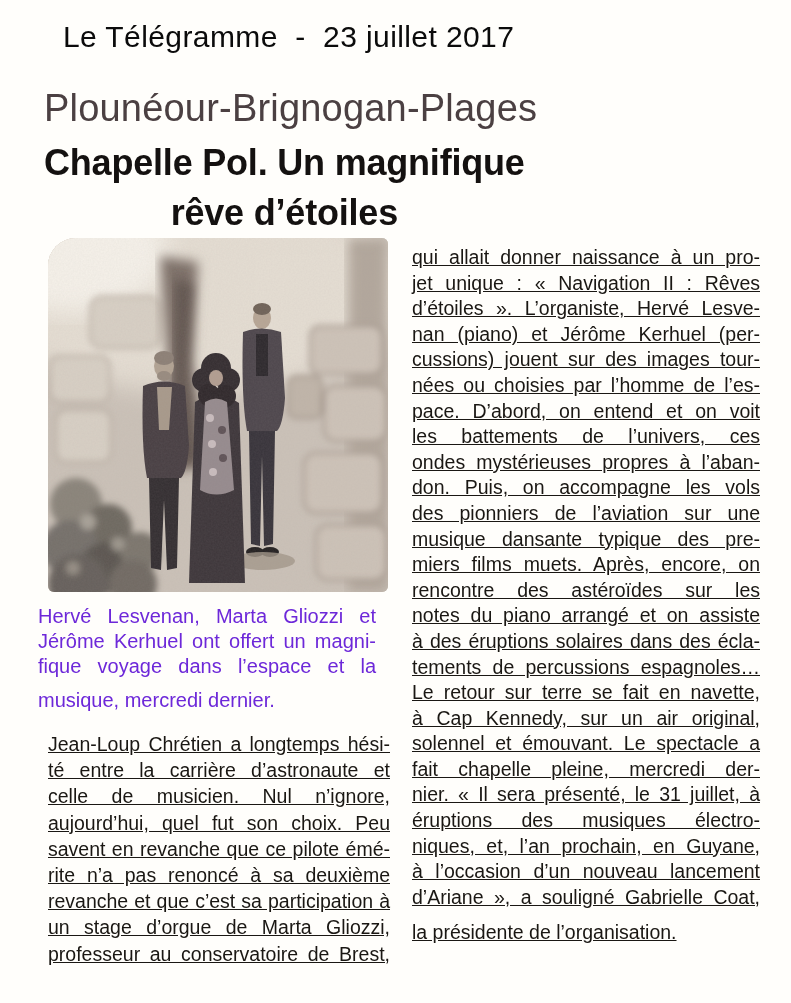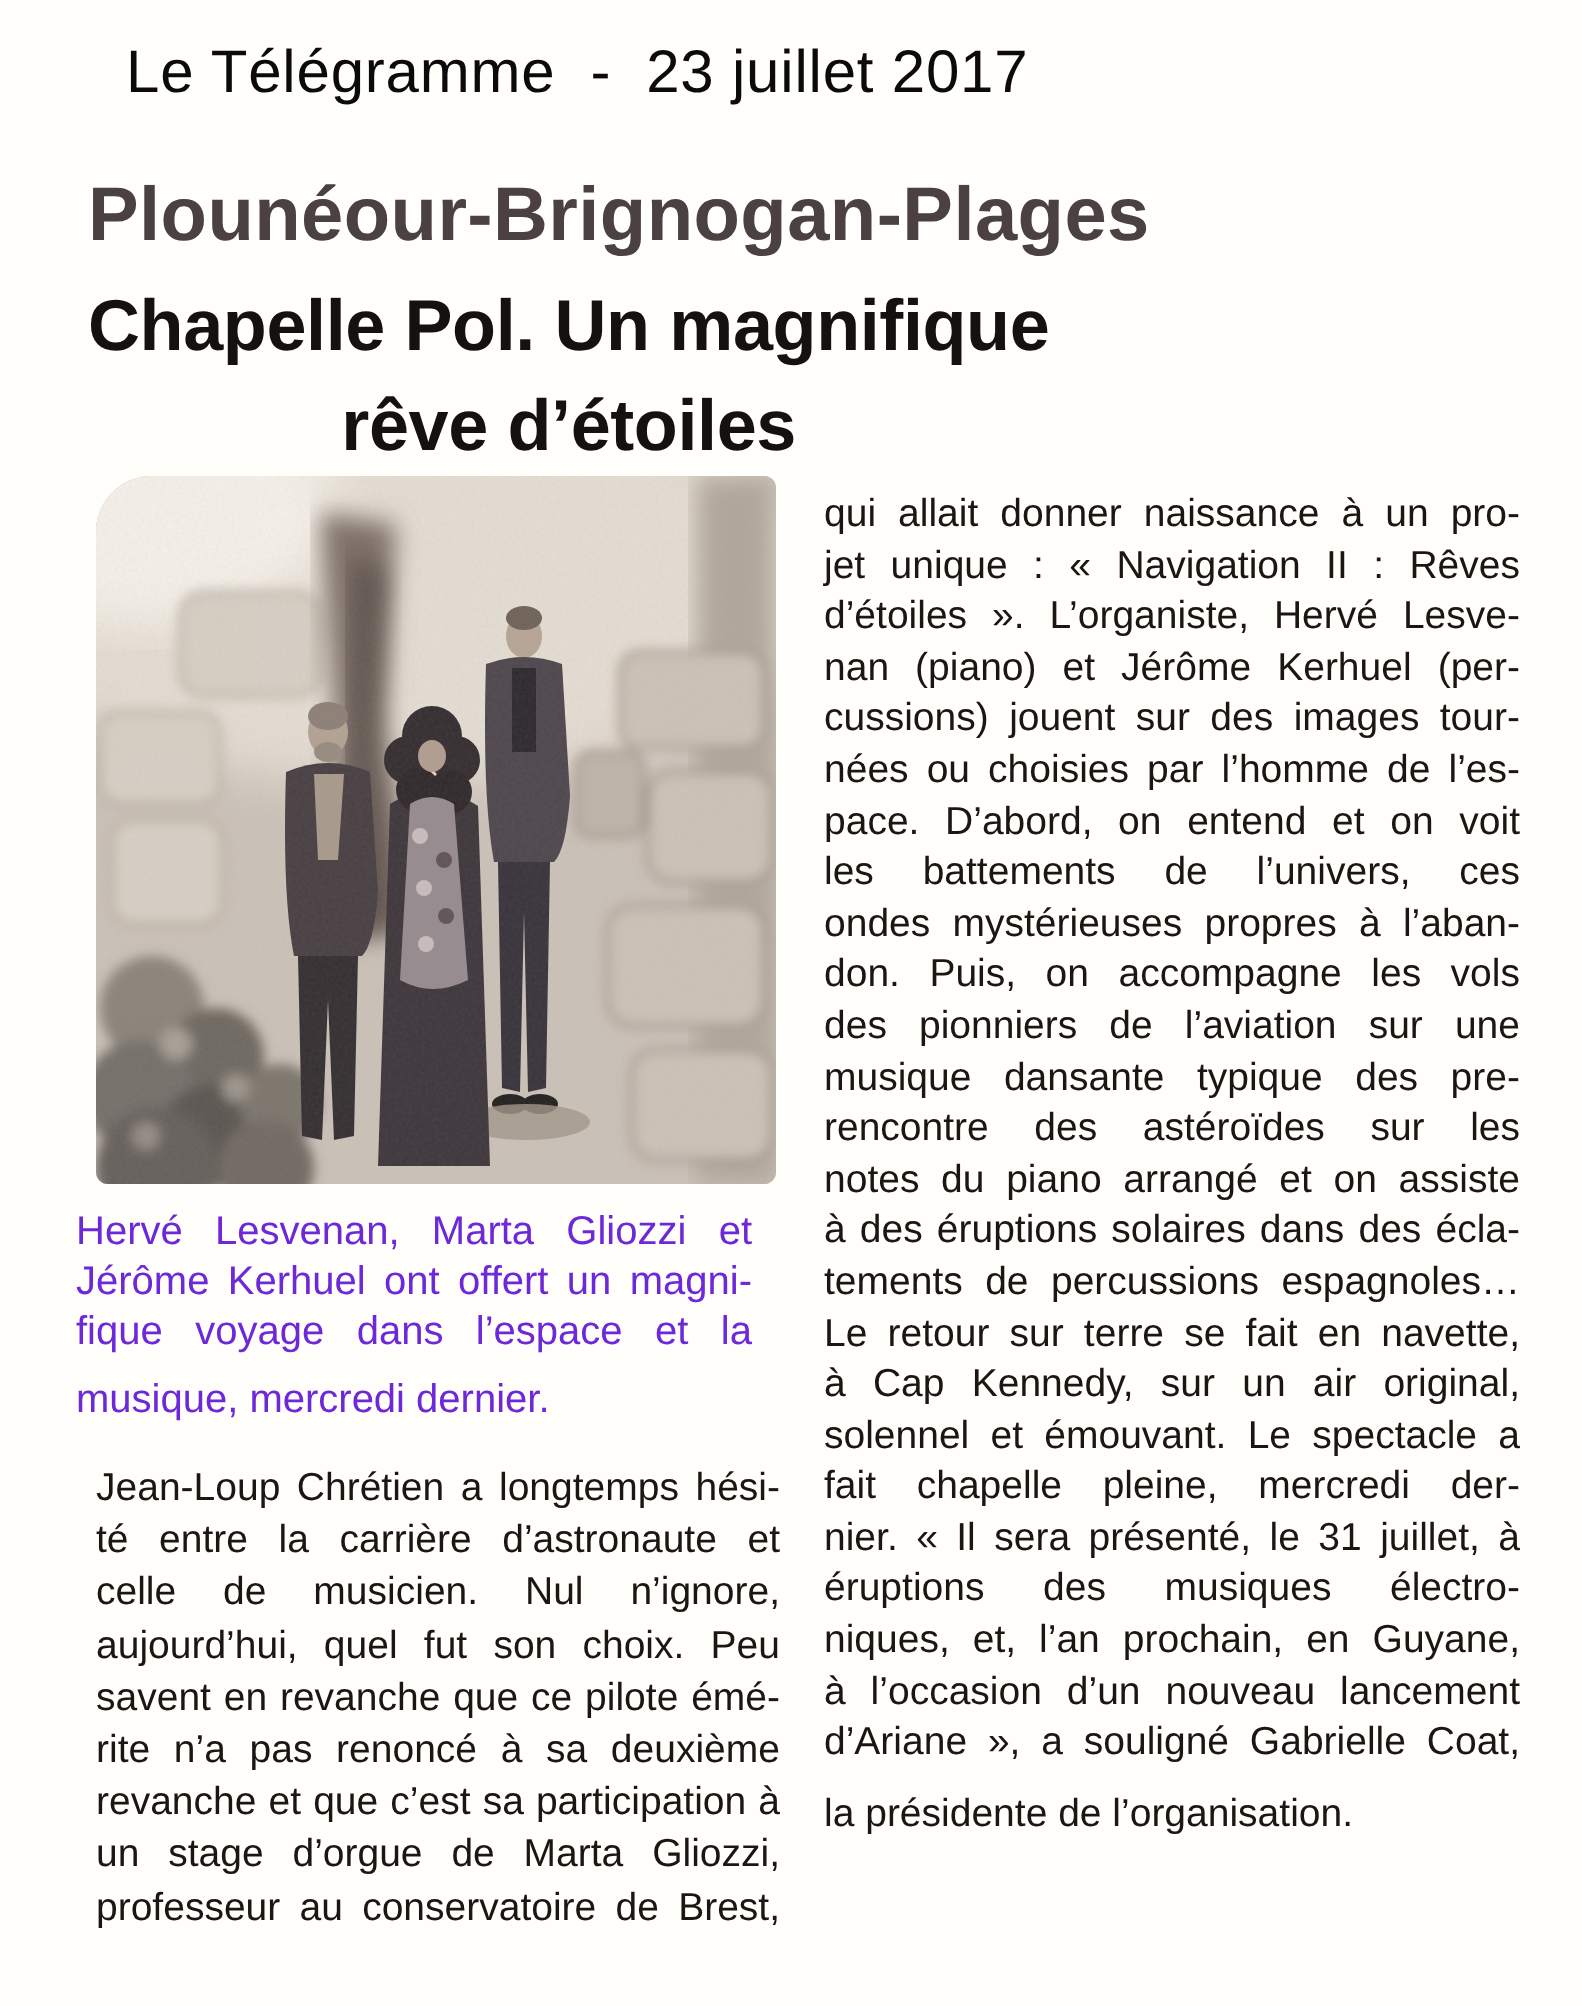--- a/index.html
+++ b/index.html
@@ -24,21 +24,21 @@
     color: #0b0b0b;
     white-space: pre;
   }
 
   .kicker {
     position: absolute;
     left: 44px;
     top: 87px;
     margin: 0;
     font-size: 38px;
-    font-weight: 700;
+    font-weight: 400;
     letter-spacing: 0.2px;
     color: #4b4042;
   }
 
   .headline {
     position: absolute;
     left: 44px;
     top: 138px;
     margin: 0;
     font-size: 36px;
@@ -65,21 +65,21 @@
     position: absolute;
     left: 38px;
     top: 604px;
     width: 338px;
     margin: 0;
     font-size: 20px;
     line-height: 24.8px;
     color: #6d28d9;
   }
 
-  .body { font-size: 19.5px; color: #1a1713; }
+  .body { font-size: 19.5px; color: #1a1713; text-decoration: underline; }
   .left-col {
     position: absolute;
     left: 48px;
     top: 731px;
     width: 342px;
     line-height: 26.2px;
   }
   .right-col {
     position: absolute;
     left: 412px;
@@ -230,20 +230,21 @@
       <div class="jline">d’étoiles ». L’organiste, Hervé Lesve-</div>
       <div class="jline">nan (piano) et Jérôme Kerhuel (per-</div>
       <div class="jline">cussions) jouent sur des images tour-</div>
       <div class="jline">nées ou choisies par l’homme de l’es-</div>
       <div class="jline">pace. D’abord, on entend et on voit</div>
       <div class="jline">les battements de l’univers, ces</div>
       <div class="jline">ondes mystérieuses propres à l’aban-</div>
       <div class="jline">don. Puis, on accompagne les vols</div>
       <div class="jline">des pionniers de l’aviation sur une</div>
       <div class="jline">musique dansante typique des pre-</div>
+      <div class="jline">miers films muets. Après, encore, on</div>
       <div class="jline">rencontre des astéroïdes sur les</div>
       <div class="jline">notes du piano arrangé et on assiste</div>
       <div class="jline">à des éruptions solaires dans des écla-</div>
       <div class="jline">tements de percussions espagnoles…</div>
       <div class="jline">Le retour sur terre se fait en navette,</div>
       <div class="jline">à Cap Kennedy, sur un air original,</div>
       <div class="jline">solennel et émouvant. Le spectacle a</div>
       <div class="jline">fait chapelle pleine, mercredi der-</div>
       <div class="jline">nier. « Il sera présenté, le 31 juillet, à</div>
       <div class="jline">éruptions des musiques électro-</div>

